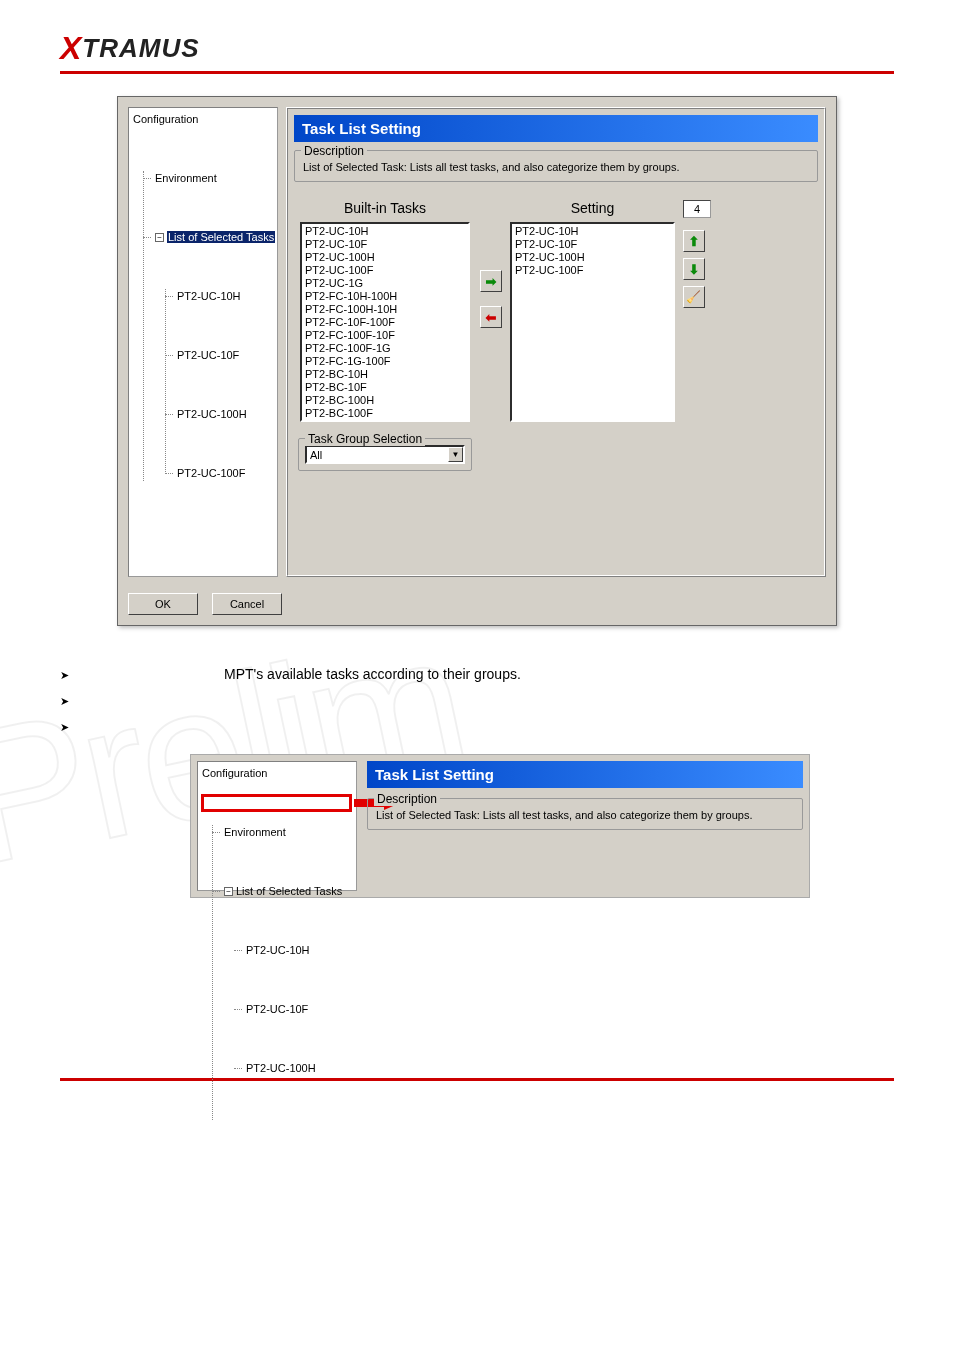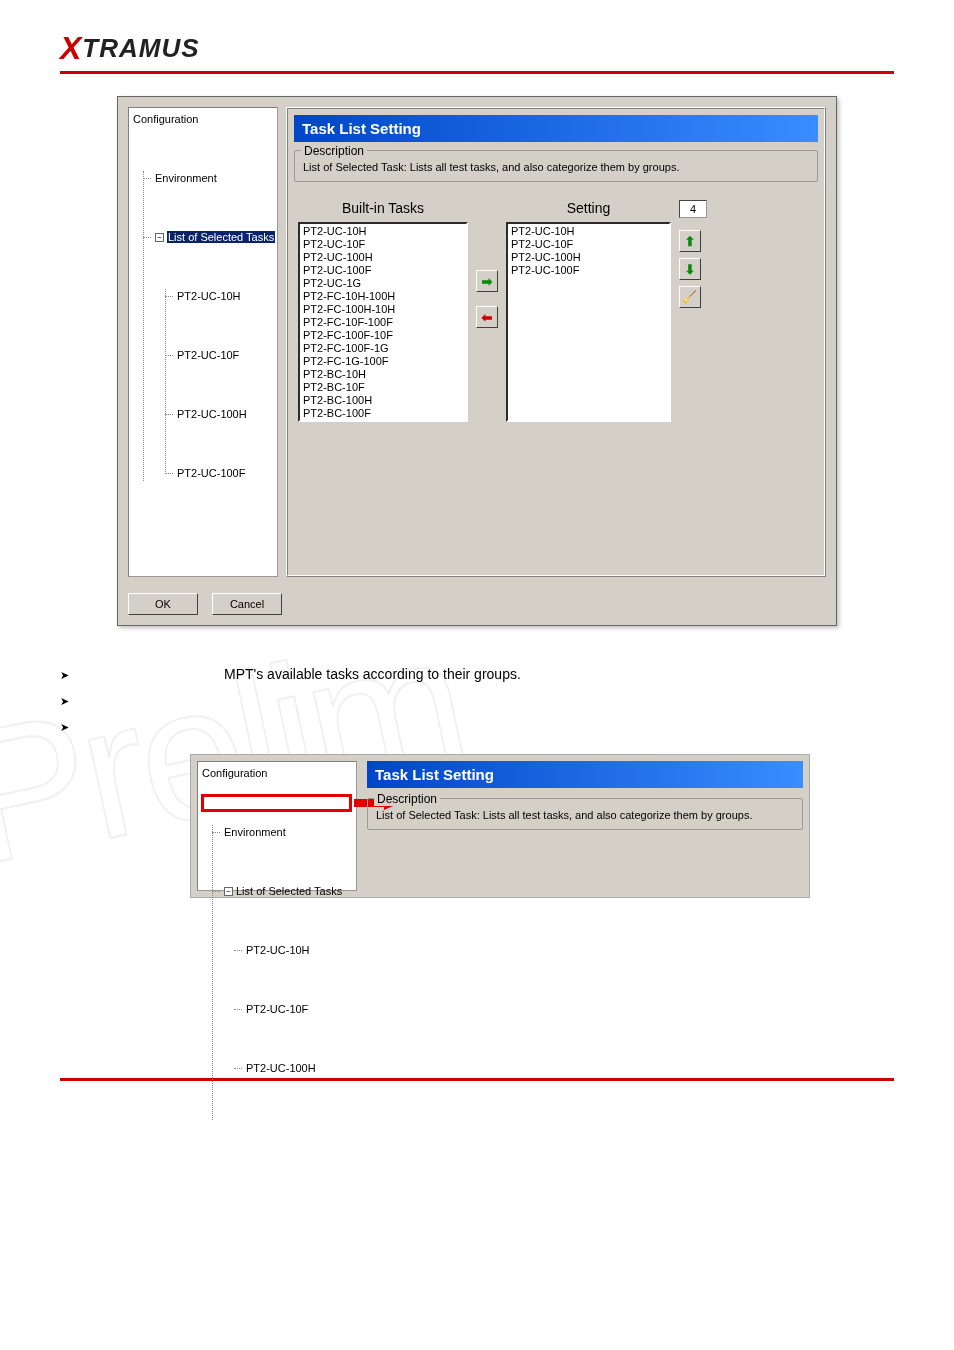--- a/index.html
+++ b/index.html
@@ -322,20 +322,29 @@
                 <div>PT2-FC-100F-10F</div>
                 <div>PT2-FC-100F-1G</div>
                 <div>PT2-FC-1G-100F</div>
                 <div>PT2-BC-10H</div>
                 <div>PT2-BC-10F</div>
                 <div>PT2-BC-100H</div>
                 <div>PT2-BC-100F</div>
                 <div>PT2-BC-1G</div>
 
               </div>
+              <div class="group-sel" style="align-self:flex-start; width:100%;">
+                <div class="fieldset">
+                  <span class="legend">Task Group Selection</span>
+                  <div class="combo">
+                    <span>All</span>
+                    <div class="dd">▼</div>
+                  </div>
+                </div>
+              </div>
             </div>
 
             <div class="arrow-col">
               <div class="arrow-btn">
                   <span class="arrow-green">➡</span>
                 </div>
               <div class="arrow-btn">
                   <span class="arrow-red-left">⬅</span>
                 </div>
             </div>

